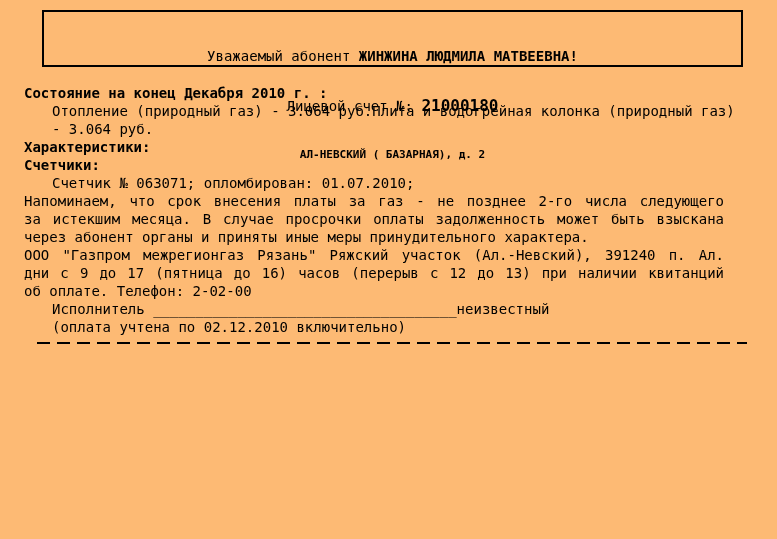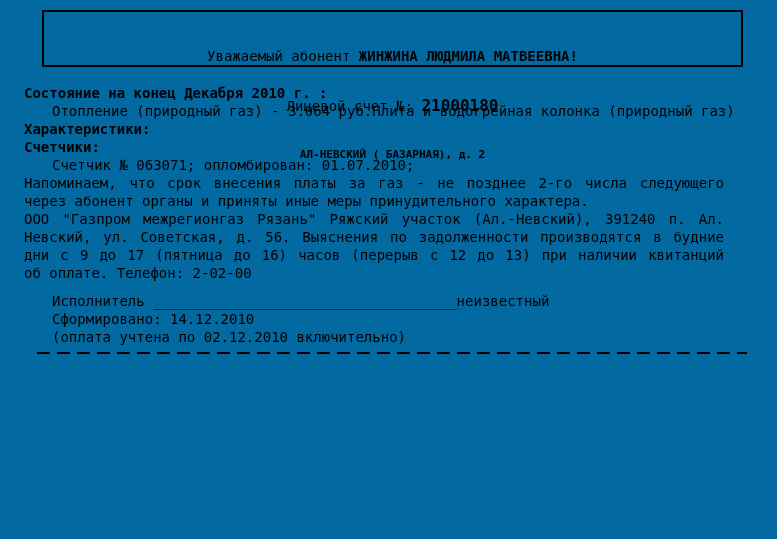--- a/index.html
+++ b/index.html
@@ -4,21 +4,21 @@
 <style>
   html, body {
     margin: 0;
     padding: 0;
     background: #ffffff;
   }
   .page {
     position: relative;
     width: 777px;
     height: 539px;
-    background: #0369a1;
+    background: #fdba74;
     color: #000000;
     font-family: "DejaVu Sans Mono", "Liberation Mono", monospace;
     font-size: 14px;
     overflow: hidden;
   }
   .header-box {
     position: absolute;
     left: 42px;
     top: 10px;
     width: 701px;
@@ -52,21 +52,21 @@
     text-align: justify;
     white-space: normal;
   }
   .jline::after {
     content: "";
     display: inline-block;
     width: 100%;
   }
   .indent  { padding-left: 28px; }
   .indent2 { padding-left: 33px; }
-  .footer  { margin-top: 10px; }
+  .footer  { margin-top: 0; }
   .footer .line { padding-left: 28px; }
   .cut-line {
     margin-top: 6px;
     margin-left: 13px;
     width: 710px;
     height: 2px;
     background: repeating-linear-gradient(90deg, #000 0 13px, transparent 13px 20px);
   }
 </style>
 </head>
@@ -78,41 +78,41 @@
     <div class="hline1"><span>Уважаемый абонент </span><span class="bold">ЖИНЖИНА ЛЮДМИЛА МАТВЕЕВНА!</span></div>
     <div class="hline2"><span>Лицевой счет №: </span><span class="acct">21000180</span></div>
     <div class="hline3">АЛ-НЕВСКИЙ ( БАЗАРНАЯ), д. 2</div>
   </div>
 
   <div class="content">
 
     <div class="line bold">Состояние на конец Декабря 2010 г. :</div>
 
     <div class="line indent">Отопление (природный газ) - 3.064 руб.Плита и водогрейная колонка (природный газ)</div>
+    <div class="line indent">- 3.064 руб.</div>
 
     <div class="line bold">Характеристики:</div>
 
     <div class="line bold">Счетчики:</div>
     <div class="line indent">Счетчик № 063071; опломбирован: 01.07.2010;</div>
 
     <div>
       <div class="jline">Напоминаем, что срок внесения платы за газ - не позднее 2-го числа следующего</div>
+      <div class="jline">за истекшим месяца. В случае просрочки оплаты задолженность может быть взыскана</div>
       <div class="line">через абонент органы и приняты иные меры принудительного характера.</div>
     </div>
 
     <div>
       <div class="jline">ООО "Газпром межрегионгаз Рязань" Ряжский участок (Ал.-Невский), 391240 п. Ал.</div>
-      <div class="jline">Невский, ул. Советская, д. 56. Выяснения по задолженности производятся в будние</div>
       <div class="jline">дни с 9 до 17 (пятница до 16) часов (перерыв с 12 до 13) при наличии квитанций</div>
       <div class="line">об оплате. Телефон: 2-02-00</div>
     </div>
 
     <div class="footer">
       <div class="line"><span>Исполнитель </span><span>____________________________________</span><span>неизвестный</span></div>
-      <div class="line">Сформировано: 14.12.2010</div>
       <div class="line">(оплата учтена по 02.12.2010 включительно)</div>
     </div>
 
     <div class="cut-line"></div>
 
   </div>
 
 </div>
 
 </body></html>

